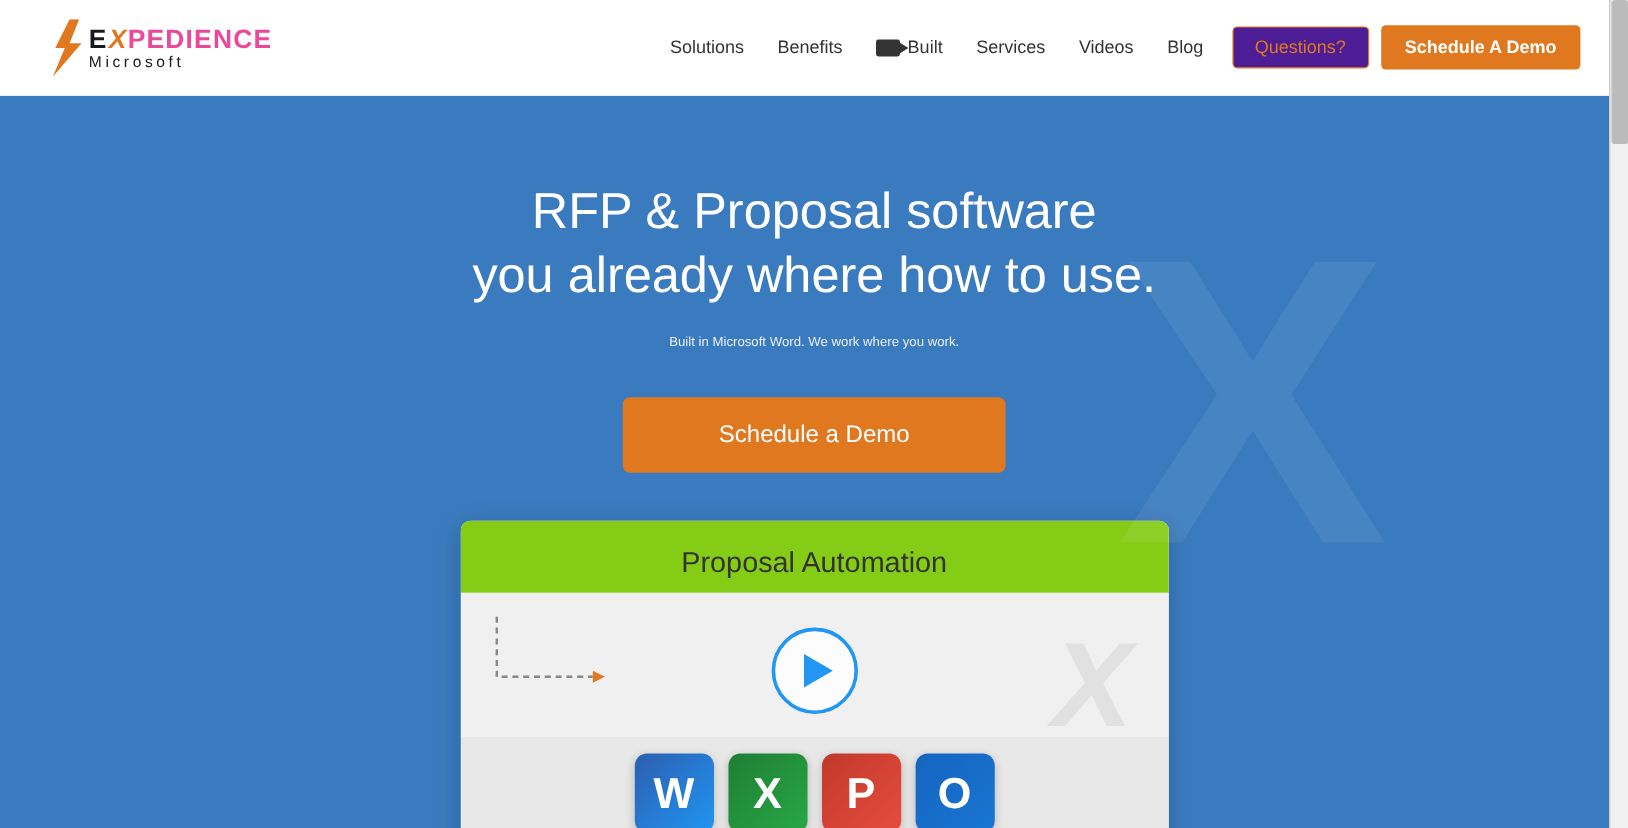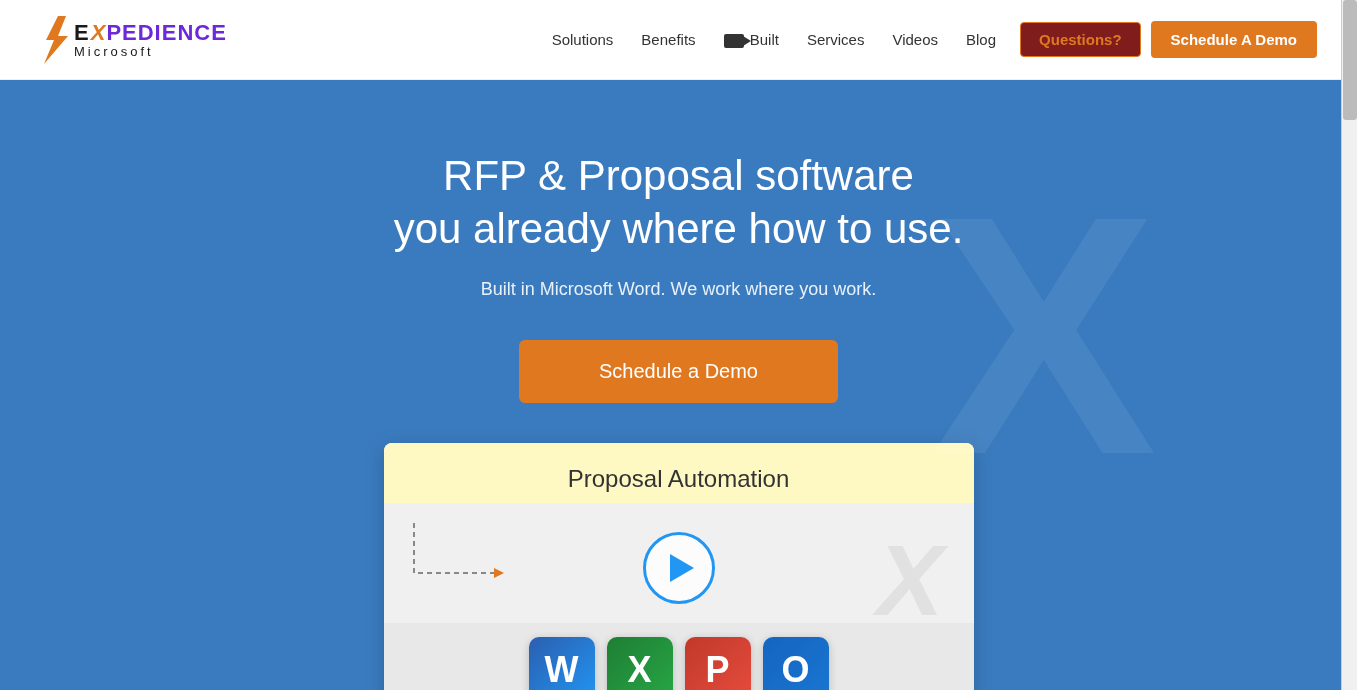--- a/index.html
+++ b/index.html
@@ -29,26 +29,26 @@
     }
     .nav-links li a {
       text-decoration: none;
       color: #333;
       font-size: 15px;
       font-weight: 400;
     }
     .btn-questions {
       border: 1px solid #e07820;
       color: #e07820;
-      background: #7f1d1d;
+      background: #4c1d95;
       padding: 8px 18px;
       border-radius: 4px;
       font-size: 15px;
       cursor: pointer;
-      font-weight: 700;
+      font-weight: 400;
     }
     .btn-schedule-demo-nav {
       background: #e07820;
       color: #fff;
       border: none;
       padding: 10px 20px;
       border-radius: 4px;
       font-size: 15px;
       cursor: pointer;
       font-weight: 600;
@@ -89,21 +89,21 @@
       color: #fff;
       font-size: 42px;
       font-weight: 400;
       text-align: center;
       line-height: 1.25;
       max-width: 700px;
       margin-bottom: 24px;
     }
     .hero-subtitle {
       color: #e8f0fa;
-      font-size: 18px;
+      font-size: 11px;
       text-align: center;
       margin-bottom: 40px;
     }
     .btn-hero-demo {
       background: #e07820;
       color: #fff;
       border: none;
       padding: 20px 80px;
       border-radius: 6px;
       font-size: 20px;
@@ -114,21 +114,21 @@
 
     
     .video-card {
       background: #f5f5f5;
       border-radius: 8px 8px 0 0;
       width: 590px;
       overflow: hidden;
       box-shadow: 0 4px 20px rgba(0,0,0,0.18);
     }
     .video-card-header {
-      background: #fef9c3;
+      background: #84cc16;
       padding: 22px 20px 10px;
       text-align: center;
     }
     .video-card-title {
       font-size: 24px;
       color: #333;
       font-weight: 400;
     }
     .video-card-subtitle {
       font-size: 15px;
@@ -236,21 +236,21 @@
 <nav class="navbar">
   <div class="logo-area">
 
     <svg width="30" height="48" viewBox="0 0 30 48" style="margin-right:4px;">
       <polygon points="18,0 6,24 14,24 4,48 28,20 18,20 26,0" fill="#e07820"></polygon>
     </svg>
     <div>
       <div style="display:flex; align-items:baseline; gap:1px;">
         <span style="font-size:22px; font-weight:900; color:#1a1a1a; letter-spacing:1px;">E</span>
           <span style="font-size:22px; font-weight:900; color:#e07820; font-style:italic;">X</span>
-          <span style="font-size:22px; font-weight:900; color:#6d28d9; letter-spacing:1px;">PEDIENCE</span>
+          <span style="font-size:22px; font-weight:900; color:#ec4899; letter-spacing:1px;">PEDIENCE</span>
       </div>
       <div style="font-size:13px; color:#1a1a1a; letter-spacing:3px; font-weight:400; margin-top:-2px;">Microsoft</div>
     </div>
   </div>
 
   <ul class="nav-links">
     <li>
       <a href="#">Solutions</a>
     </li>
     <li>

